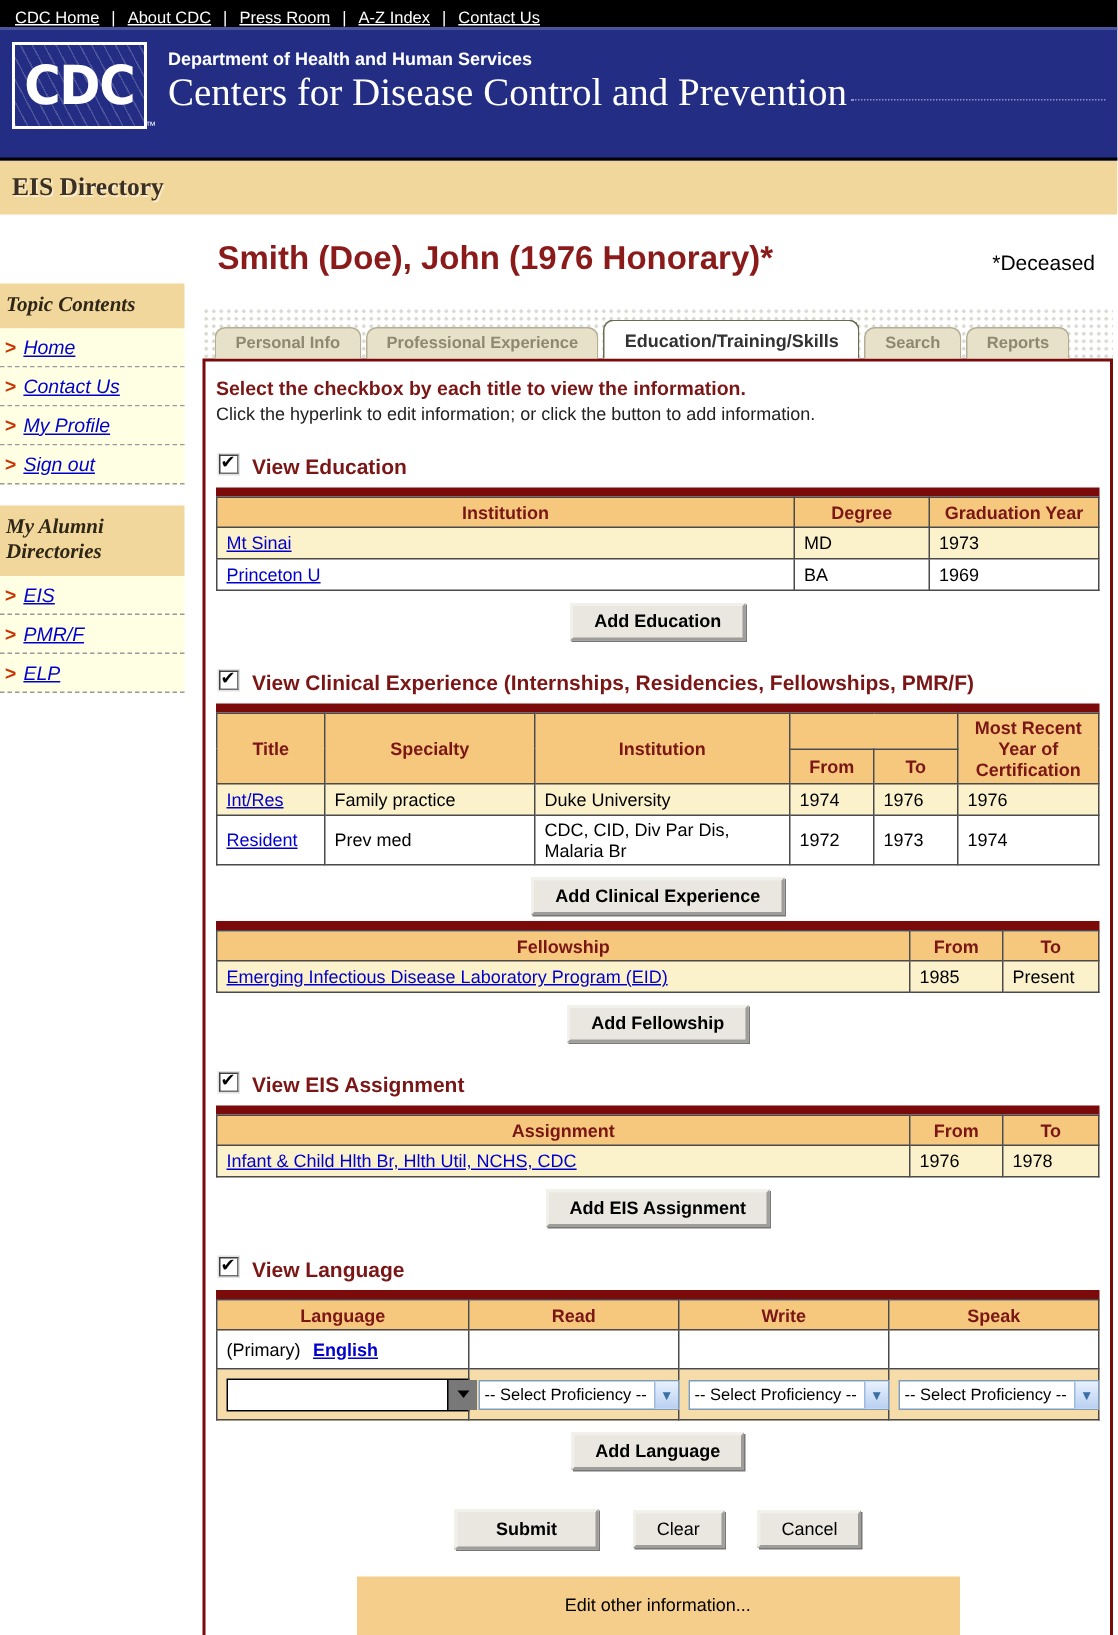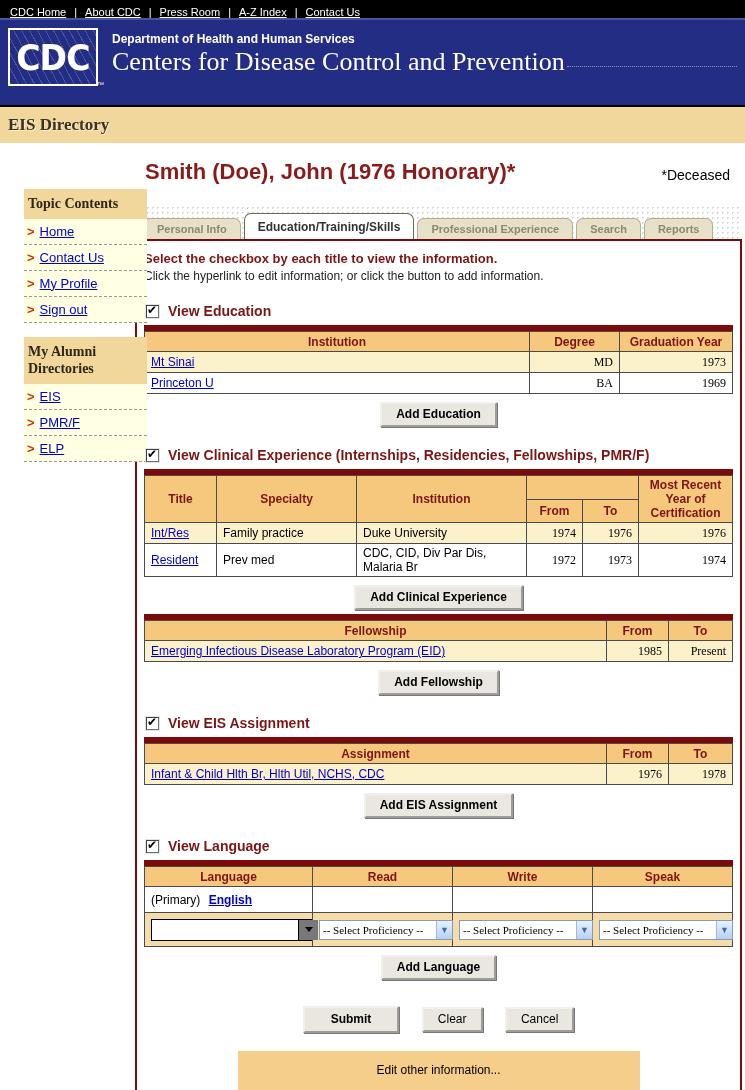--- a/index.html
+++ b/index.html
@@ -25,53 +25,53 @@
 
   
   .banner { height:36px; background:#F2D79C; display:flex; align-items:center; padding-left:8px;
             font-family:"Liberation Serif", serif; font-weight:bold; font-size:17px; color:#3B3022;
             text-shadow:1px 1px 0 rgba(255,255,255,.55); }
 
   
   .pagebody { position:relative; padding:0 3px 6px 135px; min-height:955px; }
 
   
-  .sidebar { position:absolute; left:24px; top:30px; width:123px; font-size:13px; }
+  .sidebar { position:absolute; left:0; top:30px; width:123px; font-size:13px;font-style:italic; }
   .sb-head { background:#F2D79C; font-family:"Liberation Serif", serif; font-weight:bold; font-size:14px; color:#2E2616; padding:6px 4px; line-height:1.25; }
   .sb-item { background:#FFFFE3; border-bottom:1px dashed #9A9A9A; padding:5px 2px 5px 3px; }
   .sb-item .arr { color:#CC3300; font-weight:bold; margin-right:5px; }
   .sb-gap { height:14px; }
 
   
   .titlerow { display:flex; justify-content:space-between; align-items:flex-end; margin-top:16px; padding:0 12px 0 10px; }
   .ptitle { color:#8B1A1A; font-weight:bold; font-size:22px; }
   .deceased { font-size:14px; padding-bottom:2px; }
 
   .tabstrip { display:flex; align-items:flex-end; gap:3px; margin-top:20px; padding:8px 0 0 8px; height:34px;
               background-image:radial-gradient(#DADAD2 1px, transparent 1px); background-size:5px 5px; }
   .tab { display:flex; align-items:center; padding:0 13px; height:21px; background:#E7E1CA; color:#8E8871;
          font-weight:bold; font-size:11px; border:1px solid #B4AE97; border-bottom:none; border-radius:7px 7px 0 0; cursor:pointer; white-space:nowrap; }
   .tab.active { height:26px; background:#fff; color:#333; font-size:12px; border:1px solid #6B6B52; border-bottom:none; }
 
   .content { border:2px solid #7B0B0B; background:#fff; padding:6px 7px 4px; }
   .instr-h { color:#7B1616; font-weight:bold; font-size:13px; margin-top:4px; }
   .instr-s { font-size:12px; margin-top:3px; color:#222; }
 
-  .sec-head { display:flex; align-items:center; gap:9px; color:#7B1616; font-weight:bold; font-size:14px; margin:20px 0 6px 2px; }
+  .sec-head { display:flex; gap:9px; color:#7B1616; font-weight:bold; font-size:14px; margin:20px 0 6px 2px; }
   .cb { width:13px; height:13px; background:#fff; border:1px solid #707070; border-top-color:#404040; border-left-color:#404040;
         box-shadow:0 0 0 1px #E2E2E2; position:relative; cursor:pointer; flex:0 0 auto; }
   .cb::after { content:"✔"; position:absolute; top:-3px; left:0; font-size:12px; color:#000; font-family:"DejaVu Sans", sans-serif; }
 
   .tbar { height:6px; background:#7B0B0B; }
   table.data { width:100%; border-collapse:collapse; font-size:12px; table-layout:fixed; }
   table.data th { background:#F5C87E; color:#7B1616; font-weight:bold; border:1px solid #4A4A4A; padding:2px 4px; height:20px; }
   table.data td { border:1px solid #4A4A4A; padding:2px 6px; height:21px; }
   .row-a { background:#FBF2CC; }
   .row-b { background:#fff; }
-  .ctr { text-align:right;font-family:Liberation Serif, serif; }
+  .ctr { text-align:left; }
 
   .btn-row { text-align:center; margin:8px 0 4px; }
   .btn { display:inline-block; font-family:"Liberation Sans", sans-serif; font-size:12px; font-weight:bold; color:#000;
          background:#E9E7E0; border:2px outset #F2F0EA; box-shadow:1px 1px 0 #777; padding:3px 14px 4px; cursor:pointer; }
   .btn.plain { font-weight:normal; }
 
   
   .lang-dd-row td { background:#F5DCA8; }
   .combo { display:flex; width:168px; height:22px; border:1px solid #000; background:#fff; align-items:stretch; cursor:pointer; }
   .combo .cbtn { width:20px; margin-left:auto; background:#787878; border-left:1px solid #000; display:flex; align-items:center; justify-content:center; }
@@ -133,22 +133,22 @@
     <div class="sb-item"><span class="arr">&gt;</span><a>ELP</a></div>
   </div>
 
   <div class="titlerow">
     <div class="ptitle">Smith (Doe), John (1976 Honorary)*</div>
     <div class="deceased">*Deceased</div>
   </div>
 
   <div class="tabstrip">
     <div class="tab">Personal Info</div>
+    <div class="tab">Professional Experience</div>
     <div class="tab active">Education/Training/Skills</div>
-    <div class="tab">Professional Experience</div>
     <div class="tab">Search</div>
     <div class="tab">Reports</div>
   </div>
 
   <div class="content">
 
     <div class="instr-h">Select the checkbox by each title to view the information.</div>
     <div class="instr-s">Click the hyperlink to edit information; or click the button to add information.</div>
 
     <div class="sec-head">

